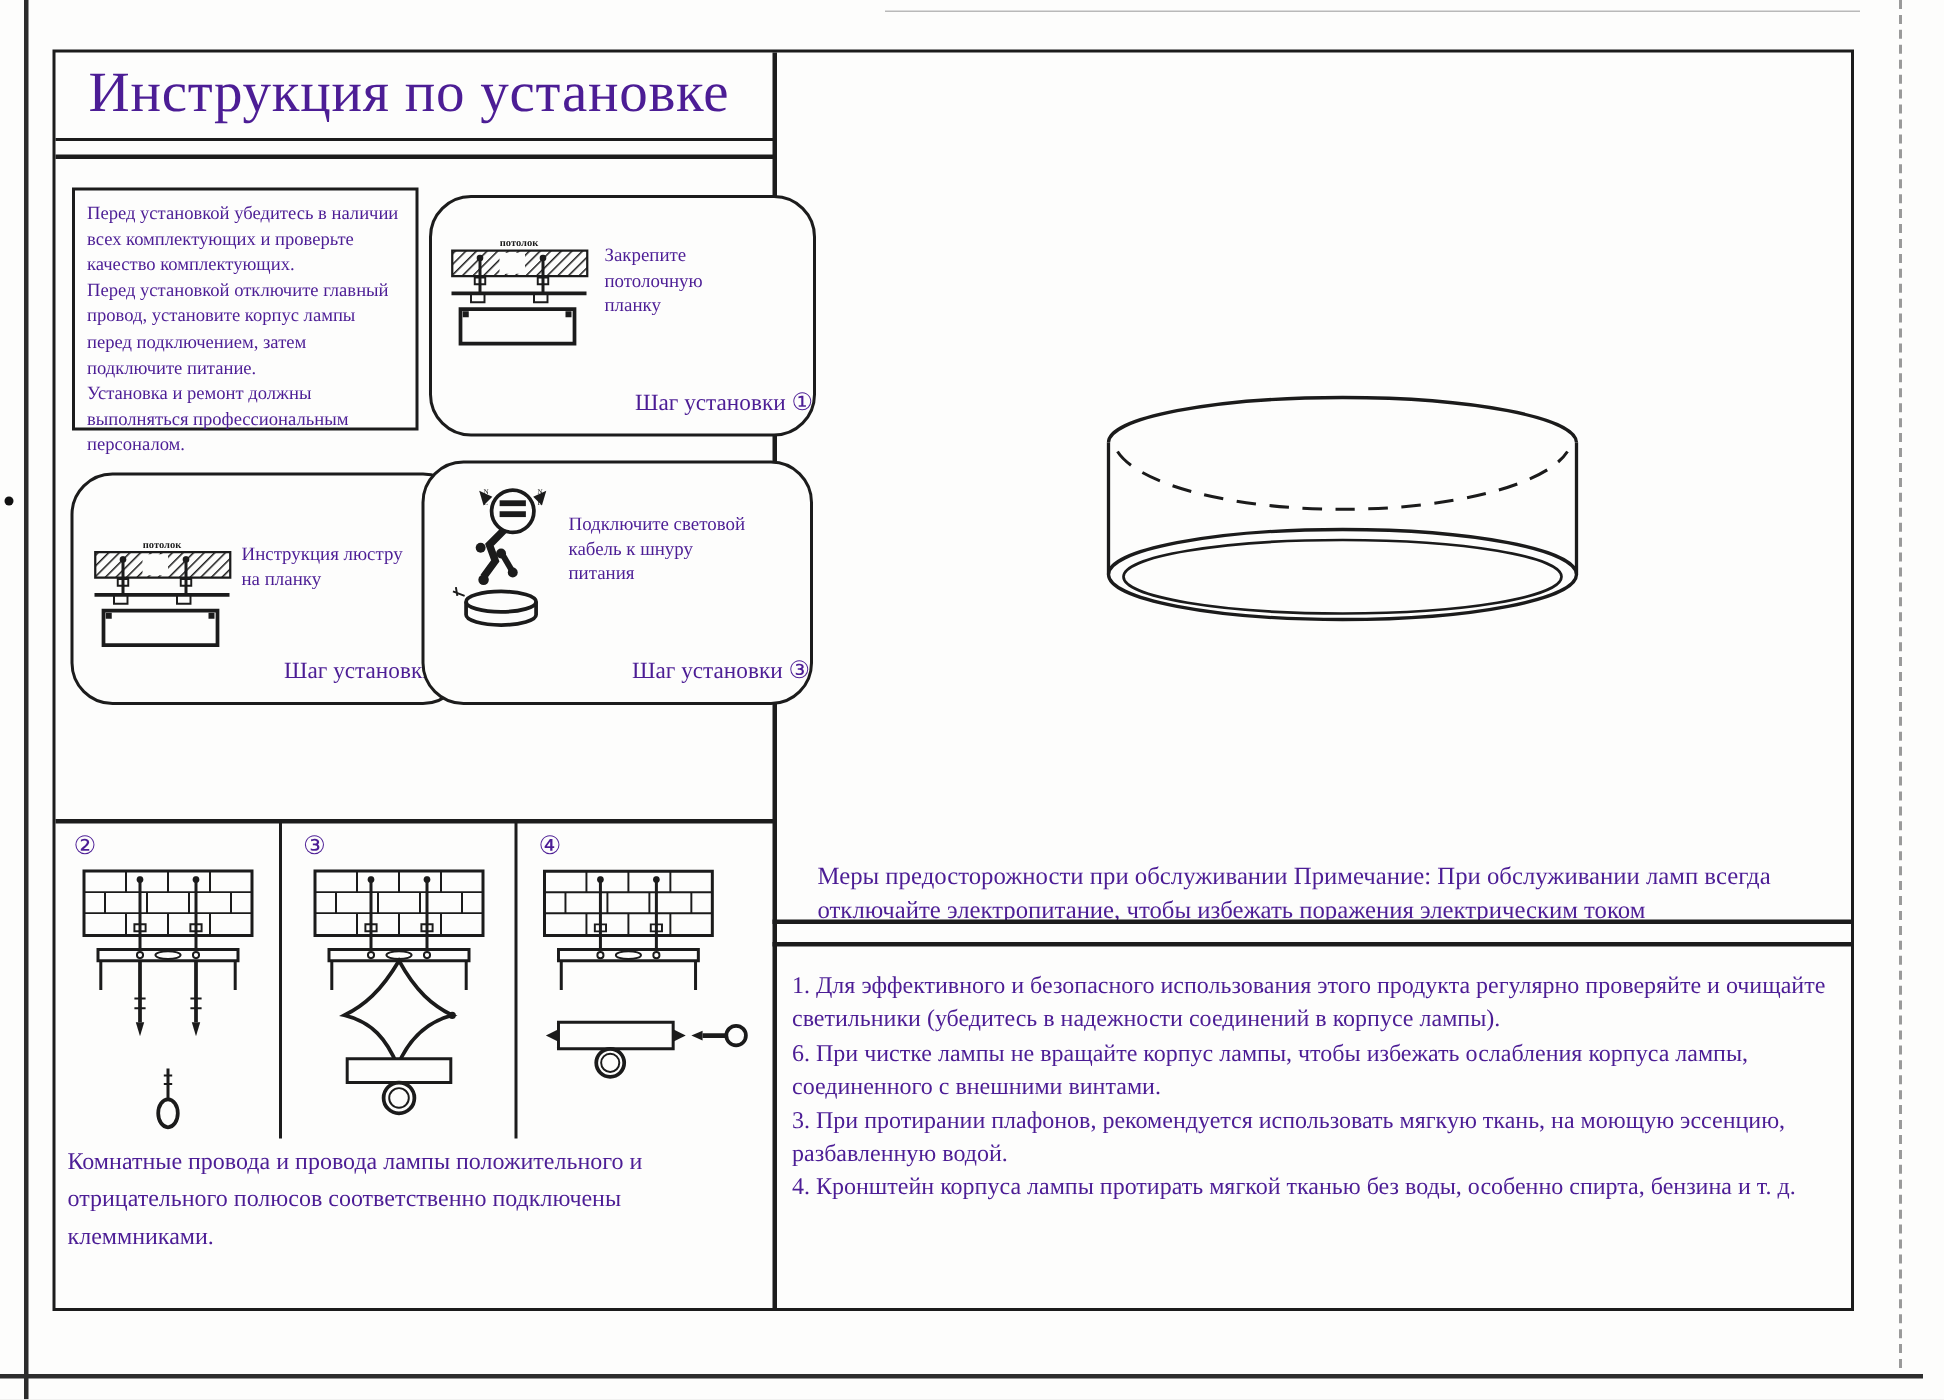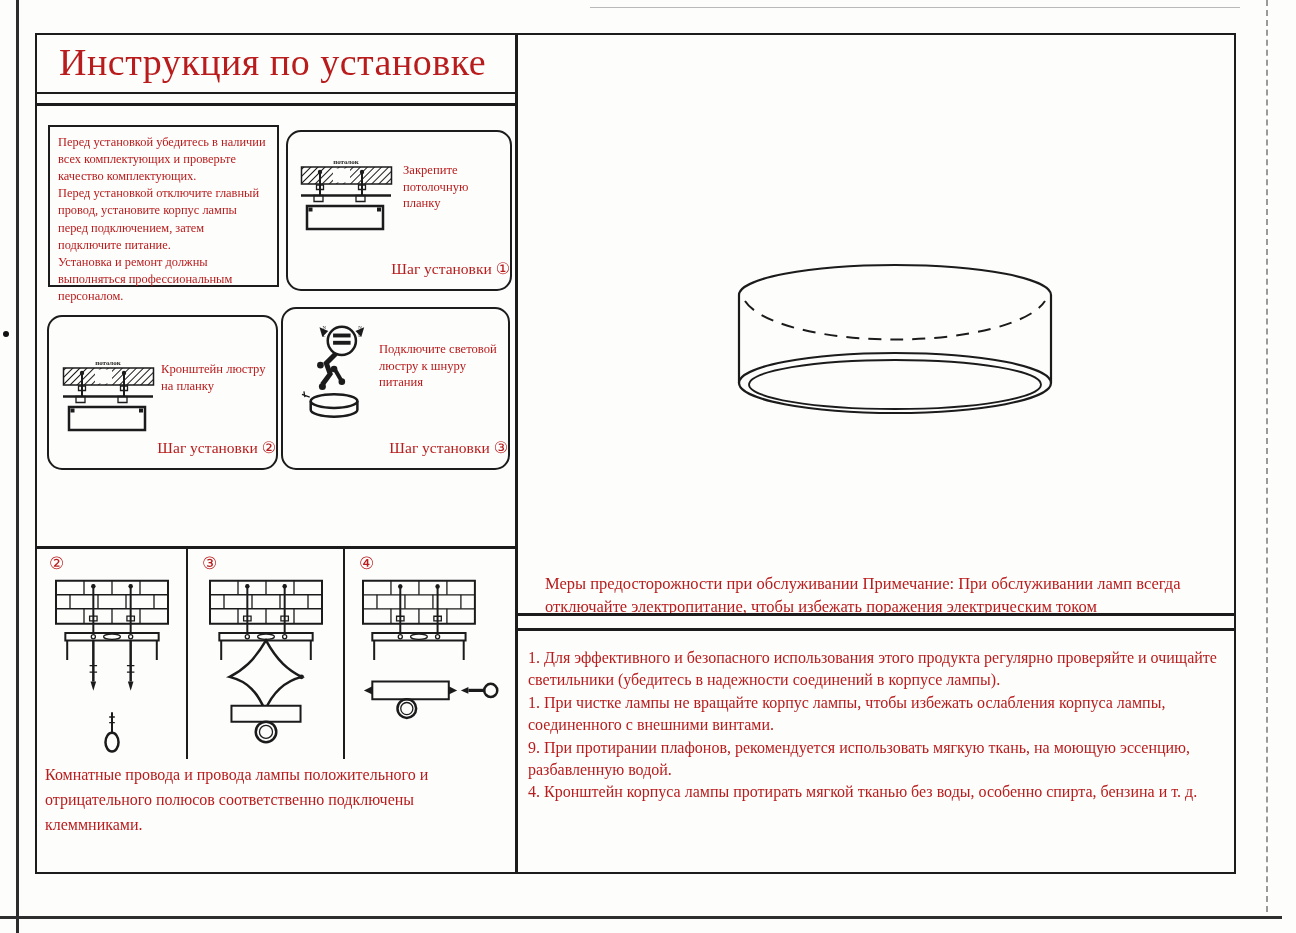--- a/index.html
+++ b/index.html
@@ -1,36 +1,36 @@
 <!DOCTYPE html>
 <html><head>
 <meta charset="utf-8">
 <style>
   html,body{margin:0;padding:0;background:#e8e8e8;}
   .scan{
     position:relative;width:1296px;height:933px;background:#fdfdfc;
-    font-family:"Liberation Serif","DejaVu Serif",serif;color:#b91c1c;
+    font-family:"Liberation Serif","DejaVu Serif",serif;color:#4c1d95;
     overflow:hidden;
   }
   .abs{position:absolute;}
   
   .edge-left{left:16px;top:0;width:3px;height:933px;background:#2b2b2b;}
   .edge-dot{left:3px;top:331px;width:6px;height:6px;background:#111;border-radius:50%;}
   .edge-top{left:590px;top:7px;width:650px;height:1px;background:#b9b9b9;}
   .edge-right{left:1266px;top:0;height:912px;width:0;border-left:2px dashed #9a9a9a;}
   .edge-bottom{left:0;top:916px;width:1282px;height:3px;background:#2e2e2e;}
   
   .frame{left:35px;top:33px;width:1197px;height:837px;border:2.5px solid #1c1c1c;background:#fdfdfc;}
   .vdivider{left:478px;top:0;width:2.5px;height:100%;background:#1c1c1c;}
   .hline{background:#1c1c1c;height:2.5px;}
   .title-band{left:0;top:0;width:480px;height:57px;border-bottom:2.5px solid #1c1c1c;}
   .title-band h1{margin:5px 0 0 22px;font-size:38px;font-weight:normal;letter-spacing:0.5px;}
   .subline{left:0;top:68px;width:480px;}
   .box{border:2.5px solid #1c1c1c;background:#fdfdfc;}
-  .rbox{border:2.5px solid #1c1c1c;border-radius:15px;background:#fdfdfc;}
+  .rbox{border:2.5px solid #1c1c1c;border-radius:28px;background:#fdfdfc;padding-left:32px;}
   .intro-box{left:11px;top:90px;width:227px;height:158px;}
   .intro-box p{margin:0;padding:7px 8px;font-size:12.4px;line-height:1.38;white-space:pre-line;}
   .step1{left:249px;top:95px;width:222px;height:157px;}
   .step2{left:10px;top:280px;width:227px;height:151px;}
   .step3{left:244px;top:272px;width:225px;height:159px;}
   .caption{font-size:12.6px;line-height:1.32;}
   .steplabel{left:0;bottom:11px;width:100%;text-align:right;font-size:15.5px;}
   .cnum{font-size:16px;}
   .panel-num{font-size:17px;}
   .wiring-note{left:8px;top:728px;width:462px;font-size:16px;line-height:1.55;margin:0;}
@@ -120,21 +120,21 @@
       <div class="abs steplabel">
         <span>Шаг установки</span>
         <span class="cnum">①</span>
       </div>
     </div>
 
     <div class="abs rbox step2">
       <svg class="abs" style="left:13px;top:40px" width="95" height="78" viewBox="0 0 95 78">
         <use href="#sym-ceiling"></use>
       </svg>
-      <div class="abs caption" style="left:112px;top:44px;width:108px">Кронштейн люстру на планку</div>
+      <div class="abs caption" style="left:112px;top:44px;width:108px">Инструкция люстру на планку</div>
       <div class="abs steplabel">
         <span>Шаг установки</span>
         <span class="cnum">②</span>
       </div>
     </div>
 
     <div class="abs rbox step3">
       <svg class="abs" style="left:18px;top:10px" width="70" height="102" viewBox="0 0 72 102">
         <circle cx="42" cy="21" r="14.5" stroke="#1b1b1b" stroke-width="2.5" fill="#fdfdfc"></circle>
         <rect x="33" y="13.5" width="18" height="4" class="ink-fill"></rect>
@@ -148,21 +148,21 @@
         <path d="M36 34 L26 44 L30 55 L22 66" stroke="#1b1b1b" stroke-width="5" fill="none"></path>
         <path d="M34 49 L41 61" stroke="#1b1b1b" stroke-width="4" fill="none"></path>
         <circle cx="20" cy="46" r="3.4" class="ink-fill"></circle>
         <circle cx="34" cy="50" r="3.4" class="ink-fill"></circle>
         <circle cx="22" cy="68" r="3.6" class="ink-fill"></circle>
         <circle cx="42" cy="63" r="3.4" class="ink-fill"></circle>
         <ellipse cx="34" cy="83" rx="24" ry="7" stroke="#1b1b1b" stroke-width="2.5" fill="none"></ellipse>
         <path d="M10 83 V92 A24 7 0 0 0 58 92 V83" stroke="#1b1b1b" stroke-width="2.5" fill="none"></path>
         <path d="M9 79 L1 76 M3 73 L4 79" class="ink-thin"></path>
       </svg>
-      <div class="abs caption" style="left:96px;top:32px;width:122px">Подключите световой люстру к шнуру питания</div>
+      <div class="abs caption" style="left:96px;top:32px;width:122px">Подключите световой кабель к шнуру питания</div>
       <div class="abs steplabel">
         <span>Шаг установки</span>
         <span class="cnum">③</span>
       </div>
     </div>
 
     <div class="abs hline" style="left:0;top:511px;width:480px"></div>
     <div class="abs" style="left:149px;top:513px;width:2px;height:211px;background:#1c1c1c"></div>
     <div class="abs" style="left:306px;top:513px;width:2px;height:211px;background:#1c1c1c"></div>
 
@@ -220,18 +220,18 @@
       <ellipse cx="160" cy="123.5" rx="146" ry="24.5" stroke="#1b1b1b" stroke-width="1.8" fill="none"></ellipse>
     </svg>
 
     <p class="abs safety-note">Меры предосторожности при обслуживании Примечание: При обслуживании ламп всегда отключайте электропитание, чтобы избежать поражения электрическим током</p>
 
     <div class="abs hline" style="left:478px;top:578px;width:719px"></div>
     <div class="abs hline" style="left:478px;top:593px;width:719px"></div>
 
     <div class="abs maint">
       <p>1. Для эффективного и безопасного использования этого продукта регулярно проверяйте и очищайте светильники (убедитесь в надежности соединений в корпусе лампы).</p>
-      <p>1. При чистке лампы не вращайте корпус лампы, чтобы избежать ослабления корпуса лампы, соединенного с внешними винтами.</p>
-      <p>9. При протирании плафонов, рекомендуется использовать мягкую ткань, на моющую эссенцию, разбавленную водой.</p>
+      <p>6. При чистке лампы не вращайте корпус лампы, чтобы избежать ослабления корпуса лампы, соединенного с внешними винтами.</p>
+      <p>3. При протирании плафонов, рекомендуется использовать мягкую ткань, на моющую эссенцию, разбавленную водой.</p>
       <p>4. Кронштейн корпуса лампы протирать мягкой тканью без воды, особенно спирта, бензина и т. д.</p>
     </div>
   </div>
 </div>
 
 </body></html>

